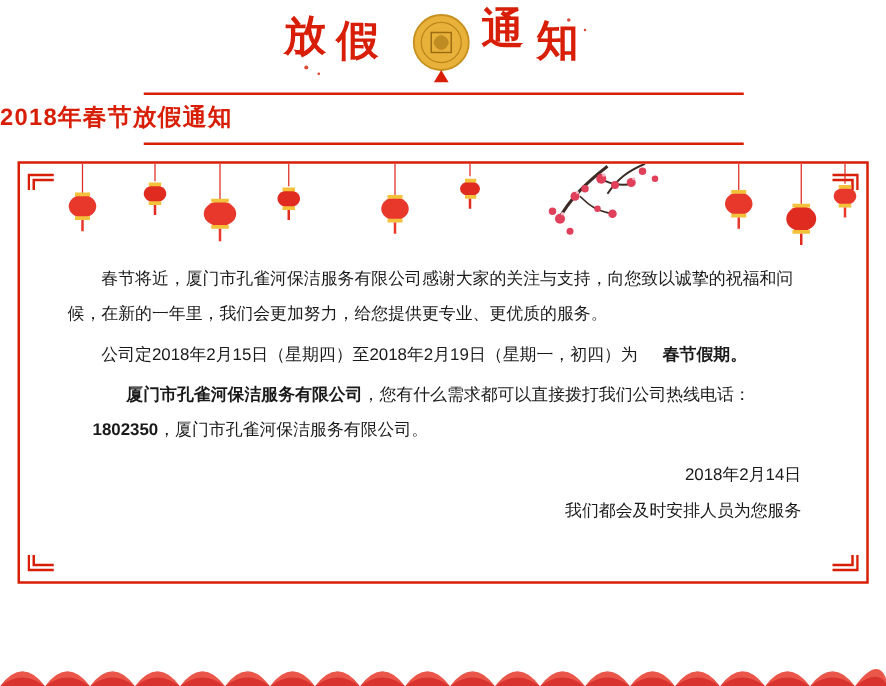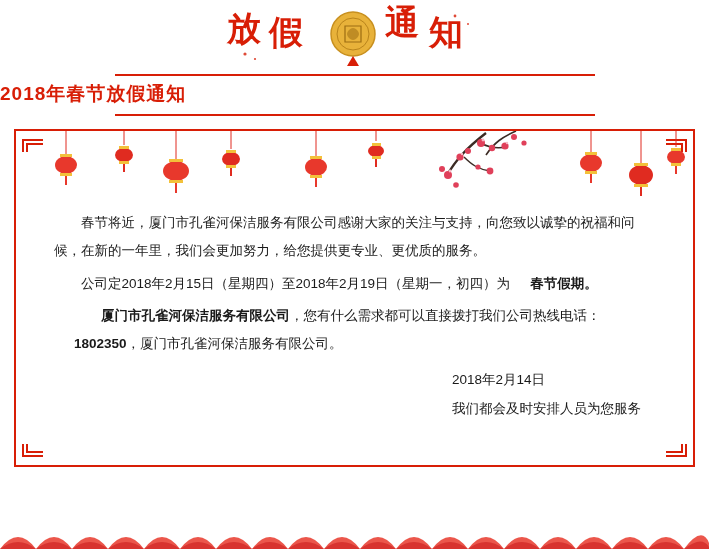--- a/index.html
+++ b/index.html
@@ -103,20 +103,21 @@
   }
   .para { margin: 0 0 4px 0; }
   .para.indent { text-indent: 2em; }
   .bold { font-weight: bold; padding-left: 20px; }
 
   
   .sign {
     position: absolute;
     right: 52px;
     bottom: 42px;
+    text-align: right;
     font-size: 13.5px;
     color: #1a1a1a;
     line-height: 2.1;
   }
 
   
   .bottom-wave {
     position: absolute;
     left: 0; right: 0; bottom: 0;
     height: 30px;

